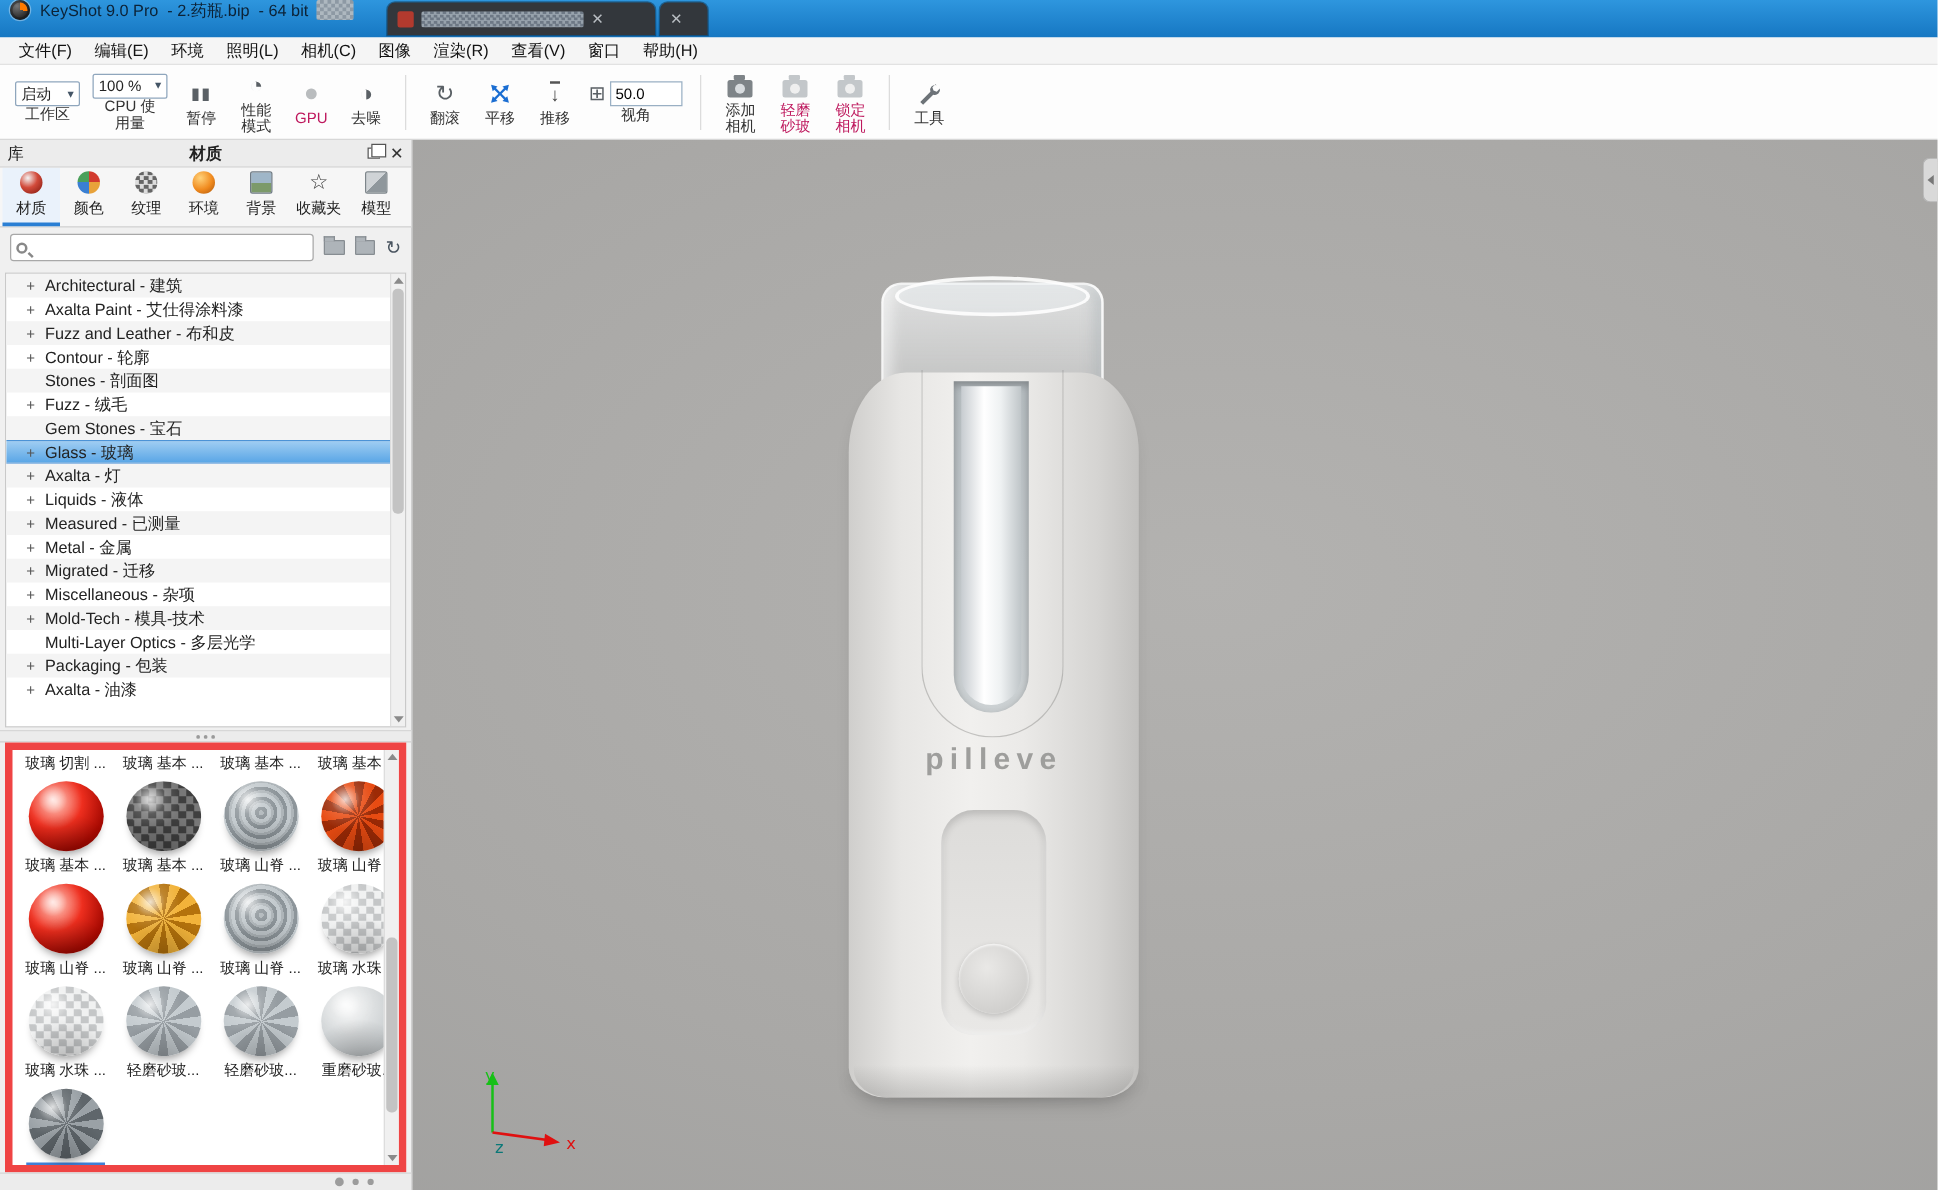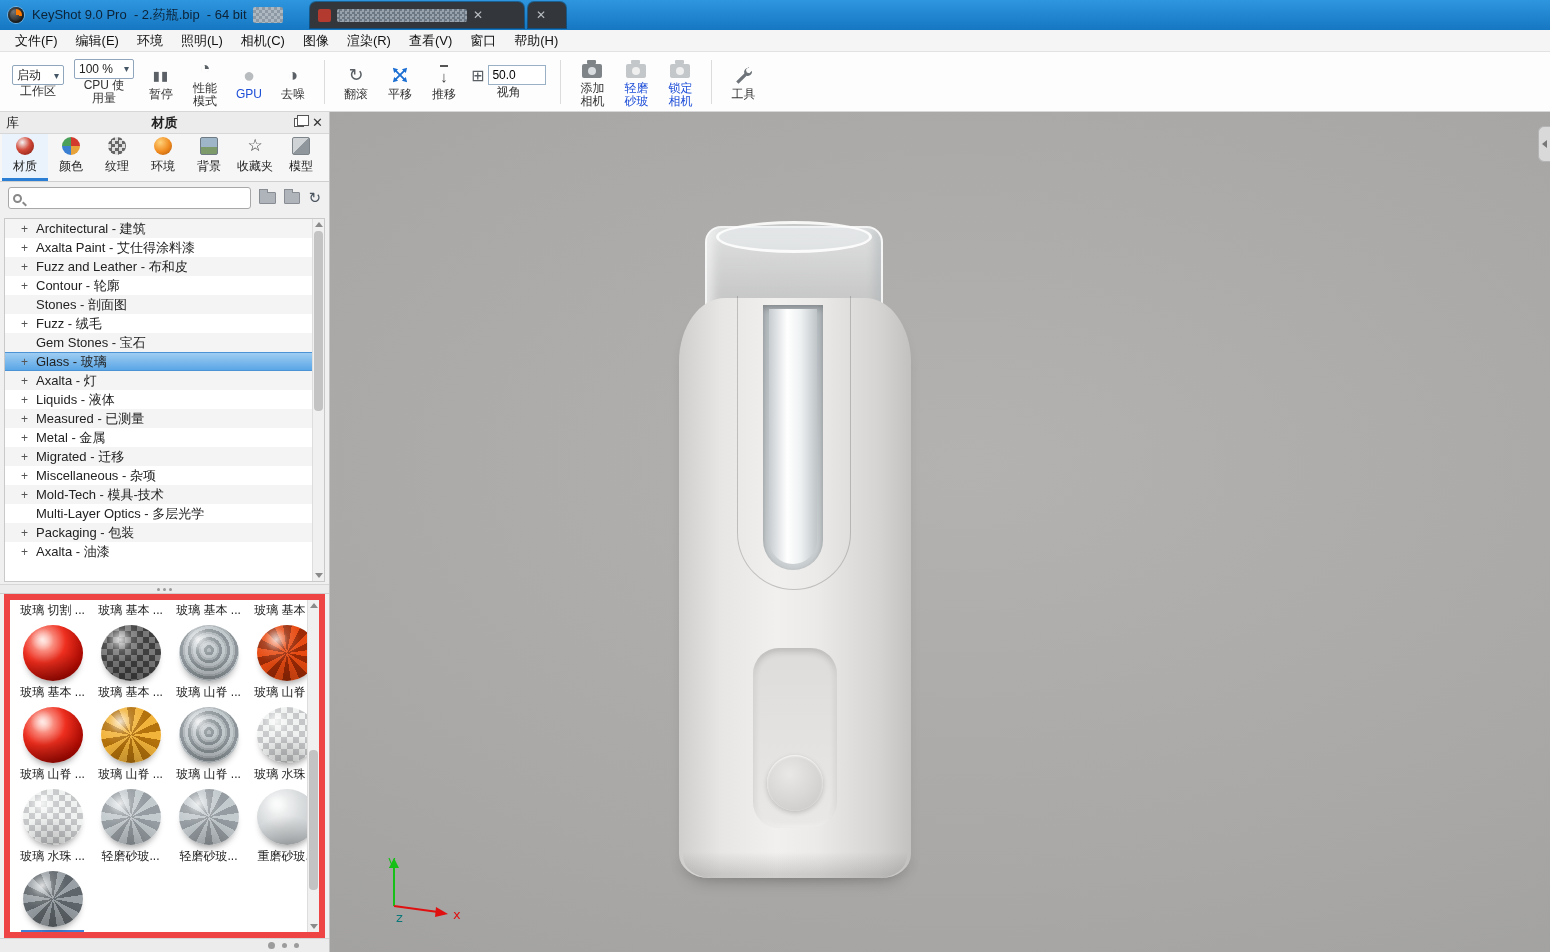--- a/index.html
+++ b/index.html
@@ -1,21 +1,21 @@
 <!DOCTYPE html>
 <html><head>
 <meta charset="utf-8">
 <style>
   * { box-sizing: border-box; margin: 0; padding: 0; }
   html,body { width:1550px; height:952px; overflow:hidden;
     font-family:"Liberation Sans","DejaVu Sans",sans-serif; font-size:13px; color:#222; background:#fff; }
 
   
   .titlebar { position:absolute; left:0; top:0; width:1550px; height:30px;
-    background:linear-gradient(#2e96de,#1677c2); display:flex; align-items:center; padding:0 8px; }
+    background:linear-gradient(#2e96de,#1677c2); display:flex; align-items:flex-start; padding:0 8px; }
   .ks-logo { width:16px; height:16px; border-radius:50%;
     background:radial-gradient(circle at 35% 30%, #777 0%, #222 70%);
     box-shadow:inset 0 0 0 2px rgba(20,20,20,.4), 0 0 0 1px rgba(255,255,255,.35); position:relative; }
   .ks-logo::after { content:""; position:absolute; inset:2px; border-radius:50%;
     background:conic-gradient(#ff7a00 0 100deg, transparent 100deg 360deg); }
   .win-title { margin-left:8px; color:#0c2236; font-size:13px; white-space:pre; }
   .redacted { width:30px; height:16px; margin-left:6px;
     background:repeating-conic-gradient(#8d99a4 0% 25%, #aeb8c0 0% 50%) 0 0/6px 6px; border-radius:2px; }
   .tb-tab { position:absolute; top:2px; height:26px; background:#33373c;
     border-radius:6px 6px 0 0; display:flex; align-items:center; padding:0 8px; gap:6px;
@@ -30,21 +30,21 @@
     background:#f5f5f5; border-bottom:1px solid #e2e2e2; display:flex; align-items:center; padding-left:6px; }
   .menu-item { padding:2px 9px; font-size:13px; color:#111; }
 
   
   .toolbar { position:absolute; left:0; top:52px; width:1550px; height:60px;
     background:#fdfdfd; border-bottom:1px solid #d7d7d7; display:flex; align-items:center; padding-left:12px; gap:10px; }
   .tbtn { display:flex; flex-direction:column; align-items:center; justify-content:flex-start; min-width:34px; }
   .ticon { height:26px; display:flex; align-items:center; justify-content:center; font-size:18px; color:#5a6065; }
   .tlabel { font-size:12px; color:#333; text-align:center; line-height:13px; max-width:52px; }
   .tlabel.narrow { max-width:28px; }
-  .tbtn.disabled .tlabel { color:#1d4ed8; }
+  .tbtn.disabled .tlabel { color:#be185d; }
   .tcombo-wrap { display:flex; flex-direction:column; align-items:center; }
   .combo { border:1px solid #8fa6bd; background:#fff; height:20px; font-size:12px;
     display:flex; align-items:center; justify-content:space-between; padding:0 4px; border-radius:2px; }
   .combo .caret { color:#456; font-size:10px; margin-left:4px; }
   .fov-box { display:flex; align-items:center; gap:4px; height:22px; }
   .fov-input { width:58px; height:20px; border:1px solid #9ab0c4; font-size:12px; padding:0 3px; }
   .tsep { width:1px; height:44px; background:#dcdcdc; margin:0 4px; }
   .grid-ic { font-size:16px; color:#5a6065; }
   .pause-ic { font-size:13px; letter-spacing:1px; color:#5a6065; }
   .gpu-ic { color:#b9bcbe; font-size:20px; }
@@ -534,20 +534,21 @@
 <div class="viewport">
   <div class="ground-shadow"></div>
 
   <div>
     <div class="glass-cap"></div>
     <div class="bottle-body">
       <div class="groove"></div>
       <div class="slot">
         <div class="tube"></div>
       </div>
+      <div class="brand">pilleve</div>
       <div class="recess"></div>
       <div class="dev-button"></div>
     </div>
   </div>
 
   <svg class="axis" width="90" height="78">
     <line x1="16" y1="52" x2="16" y2="12" stroke="#17c017" stroke-width="2"></line>
     <polygon points="16,4 11,14 21,14" fill="#17c017"></polygon>
     <text x="10" y="11" fill="#17c017">y</text>
     <line x1="16" y1="52" x2="60" y2="58" stroke="#e01010" stroke-width="2"></line>

